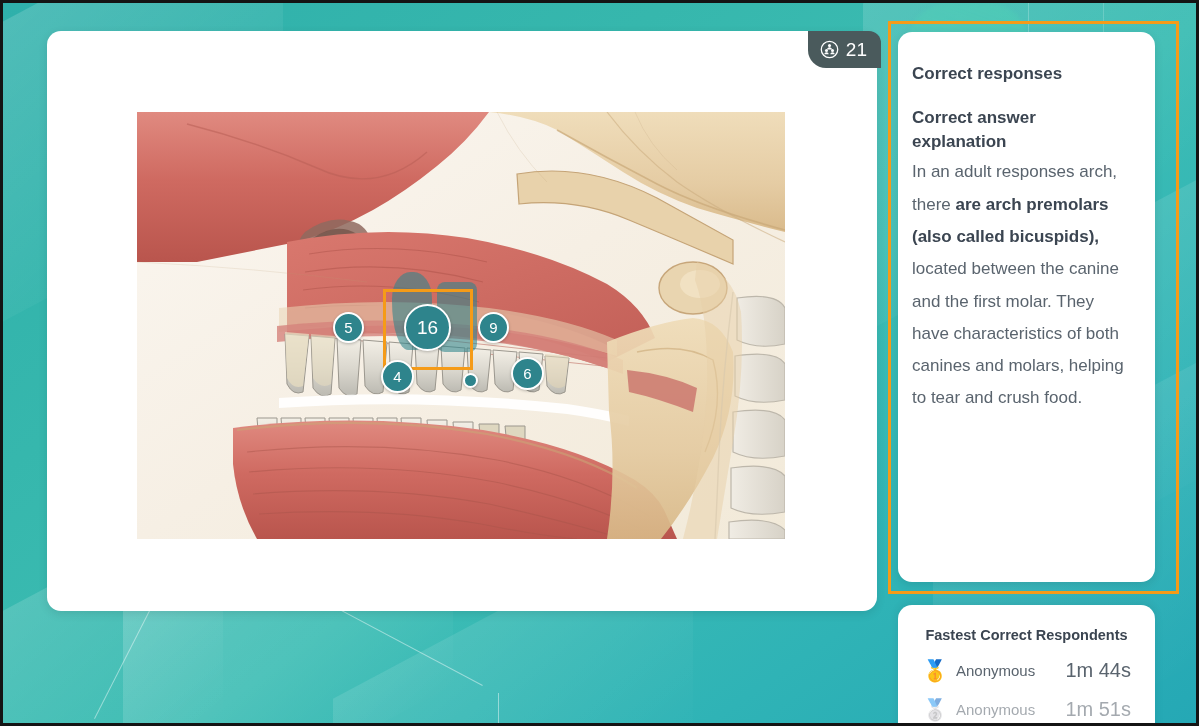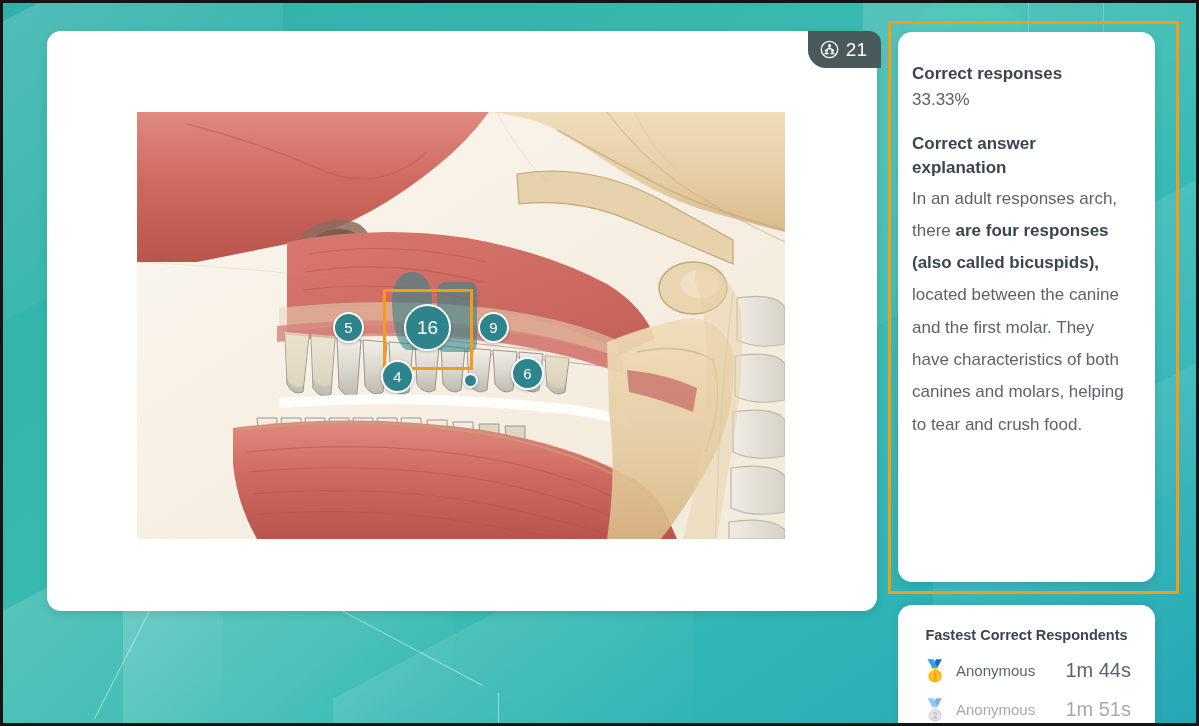--- a/index.html
+++ b/index.html
@@ -420,24 +420,23 @@
     <div class="pin dot" style="left:416px; top:342px; width:15px; height:15px;">
         <span></span>
       </div>
     <div class="pin" style="left:464px; top:326px; width:33px; height:33px;">
         <span>6</span>
       </div>
   </div>
 
   <div id="explanation-card">
     <div class="pane-h">Correct responses</div>
-    <div class="pane-v" id="correct-pct">33.33%</div>
 
     <div class="pane-h" id="explanation-heading">Correct answer explanation</div>
-    <div id="explanation-body"><span>In an adult responses arch, there </span><b>are four responses (also called bicuspids),</b><span> located between the canine and the first molar. They have characteristics of both canines and molars, helping to tear and crush food.</span></div>
+    <div id="explanation-body"><span>In an adult responses arch, there </span><b>are arch premolars (also called bicuspids),</b><span> located between the canine and the first molar. They have characteristics of both canines and molars, helping to tear and crush food.</span></div>
   </div>
 
   <div id="right-col">
     <div id="answer-highlight"></div>
   </div>
 
   <div id="fastest-card">
     <div id="fastest-heading">Fastest Correct Respondents</div>
 
     <div class="resp-row">

